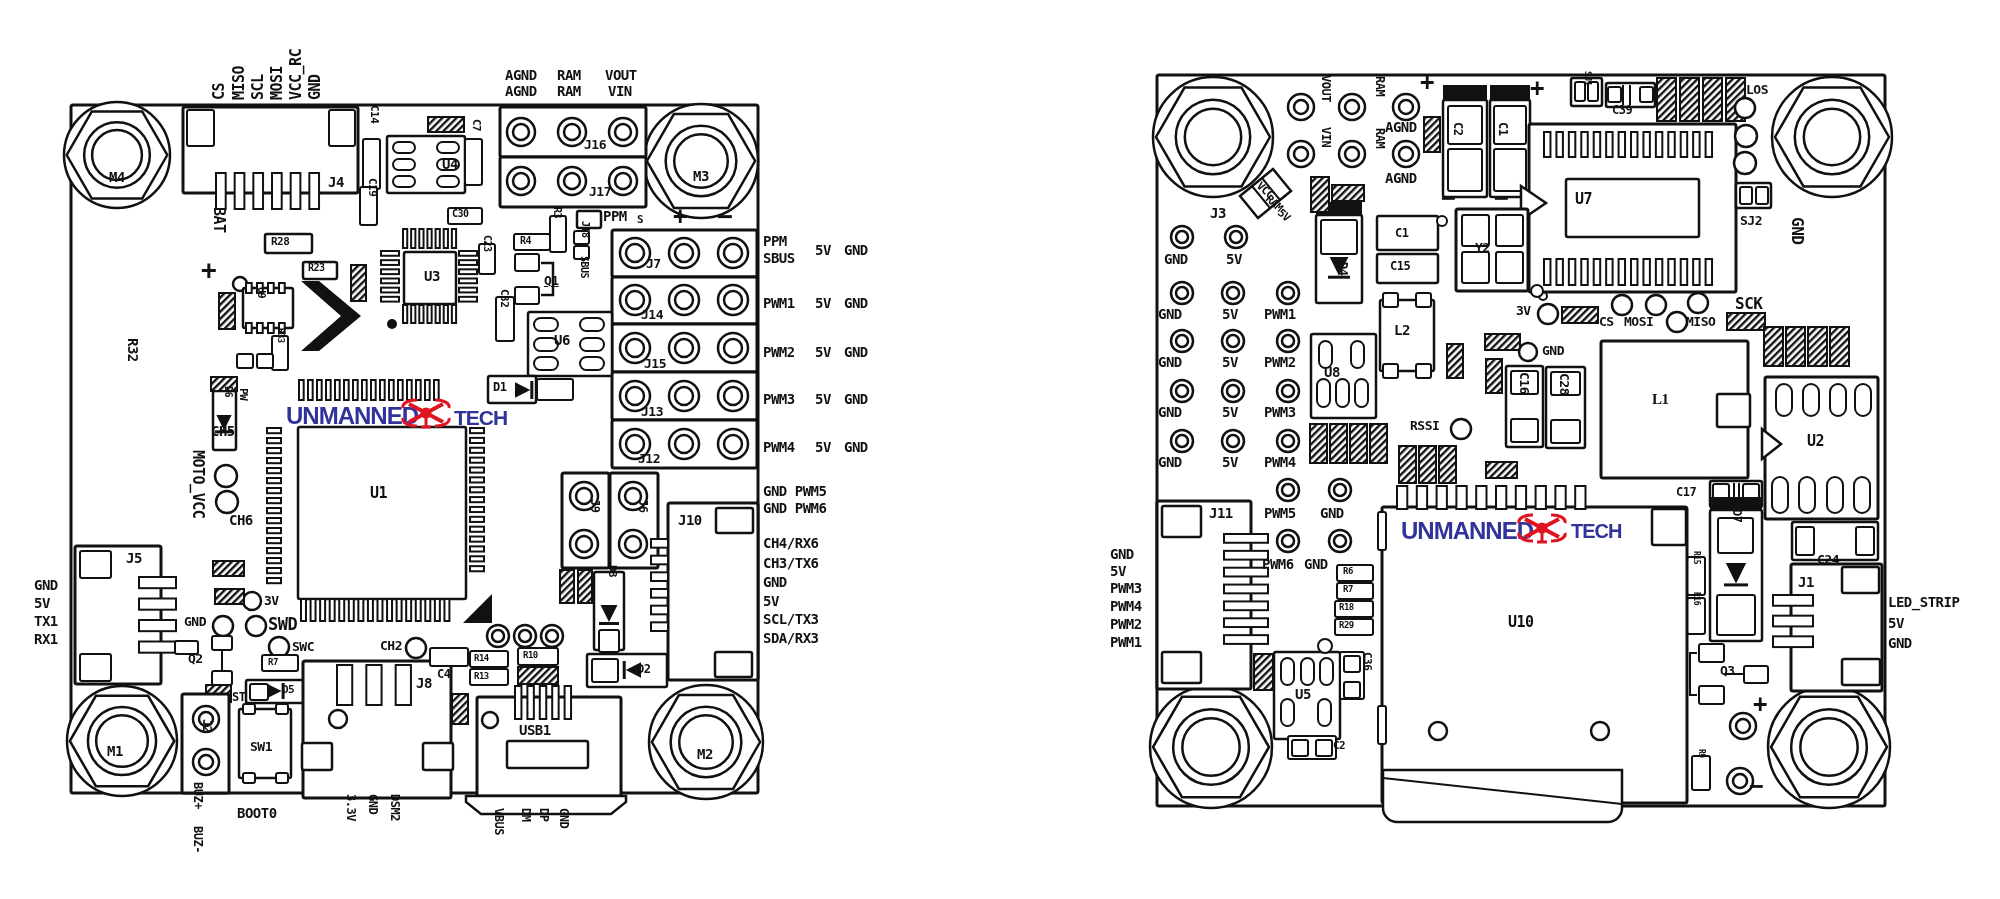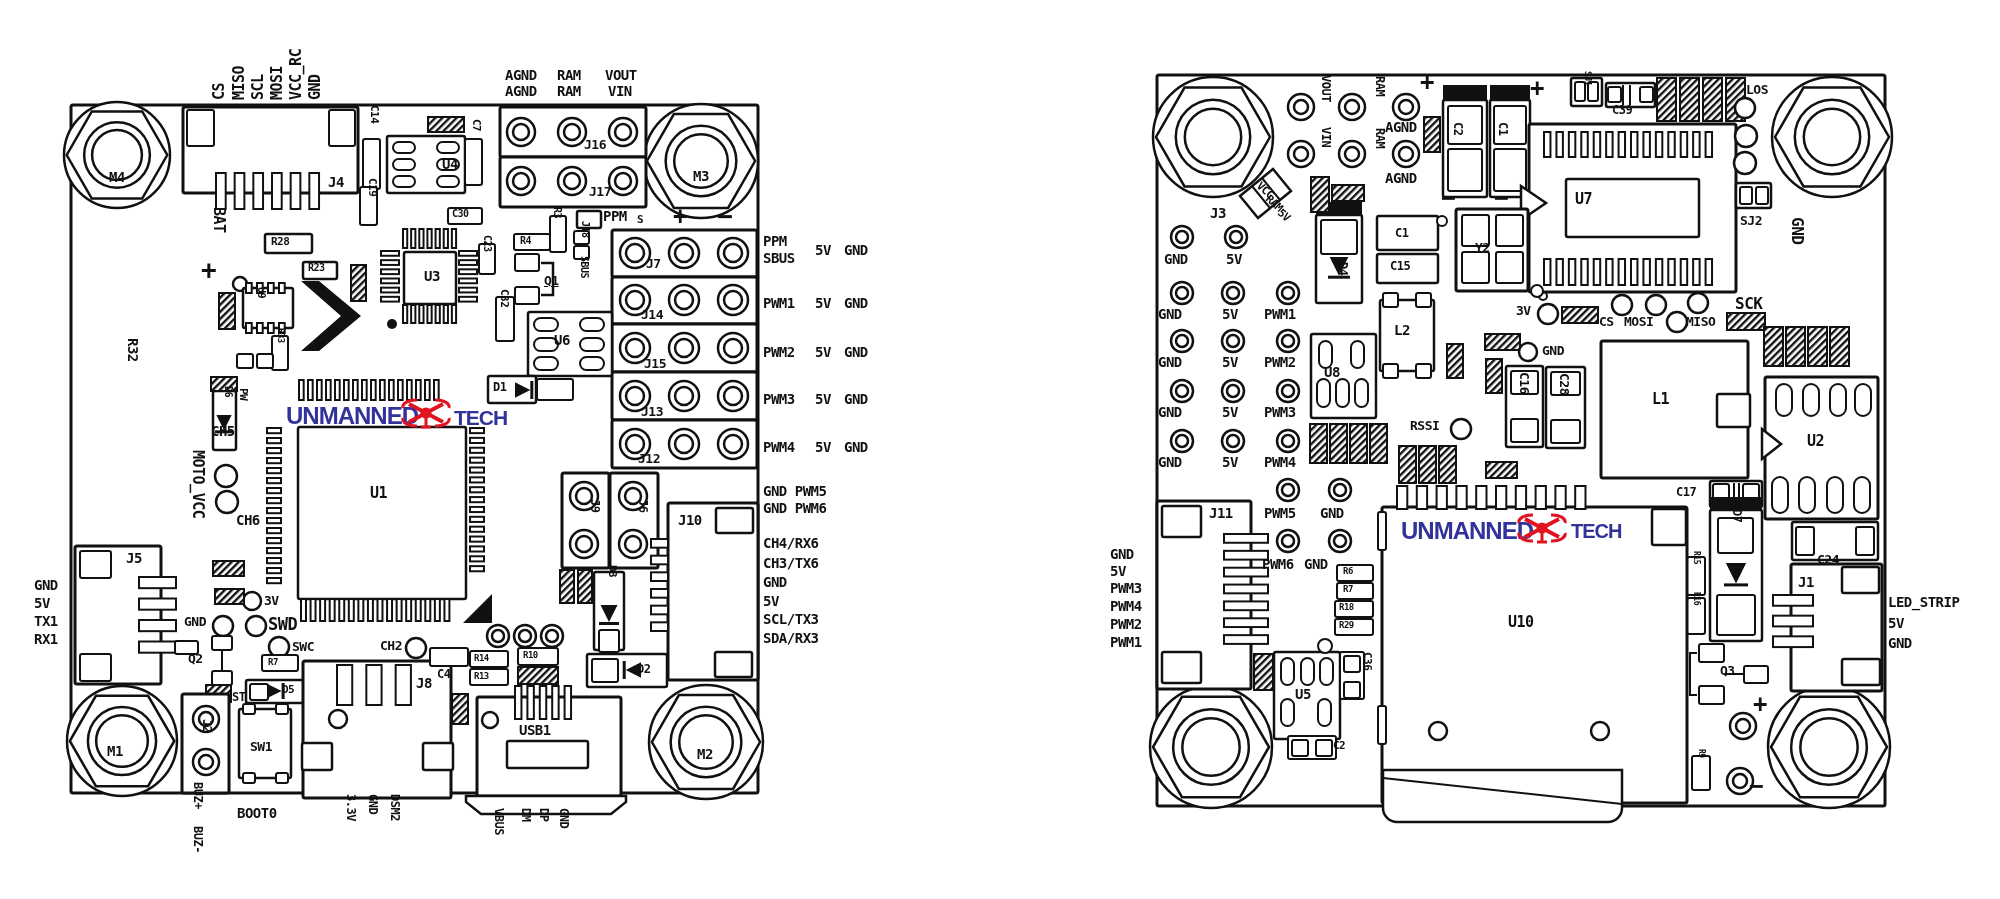--- a/index.html
+++ b/index.html
@@ -703,21 +703,21 @@
       <span class="lbl" style="left: 544px; top: 274px; font-size: 13px; text-decoration: underline;">Q1</span>
       <span class="lbl" style="left: 510px; top: 300px; font-size: 11px; transform: rotate(90deg) translateX(-11px);">C32</span>
       <span class="lbl" style="left: 554px; top: 333px; font-size: 14px;">U6</span>
       <span class="lbl" style="left: 590px; top: 231px; font-size: 10px; transform: rotate(90deg) translateX(-10px);">J18</span>
       <span class="lbl" style="left: 589px; top: 266px; font-size: 10px; transform: rotate(90deg) translateX(-10px);">SBUS</span>
       <span class="lbl" style="left: 493px; top: 381px; font-size: 12px;">D1</span>
       <span class="lbl" style="left: 370px; top: 486px; font-size: 15px;">U1</span>
       <span class="lbl" style="left: 249px; top: 399px; font-size: 11px; transform: rotate(90deg) translateX(-11px);">PW</span>
       <span class="lbl" style="left: 233px; top: 396px; font-size: 10px; transform: rotate(90deg) translateX(-10px);">D6</span>
       <span class="lbl" style="left: 211px; top: 424px; font-size: 14px;">CH5</span>
-      <span class="lbl" style="left: 236px; top: 513px; font-size: 14px;">CH6</span>
+      <span class="lbl" style="left: 229px; top: 513px; font-size: 14px;">CH6</span>
       <span class="lbl" style="left: 205px; top: 465px; font-size: 15px; transform: rotate(90deg) translateX(-15px);">MOTO_VCC</span>
       <span class="lbl" style="left: 126px; top: 551px; font-size: 14px;">J5</span>
       <span class="lbl" style="left: 34px; top: 578px; font-size: 14px;">GND</span>
       <span class="lbl" style="left: 34px; top: 596px; font-size: 14px;">5V</span>
       <span class="lbl" style="left: 34px; top: 614px; font-size: 14px;">TX1</span>
       <span class="lbl" style="left: 34px; top: 632px; font-size: 14px;">RX1</span>
       <span class="lbl" style="left: 184px; top: 615px; font-size: 13px;">GND</span>
       <span class="lbl" style="left: 264px; top: 594px; font-size: 13px;">3V</span>
       <span class="lbl" style="left: 268px; top: 616px; font-size: 17px;">SWD</span>
       <span class="lbl" style="left: 292px; top: 640px; font-size: 13px;">SWC</span>
@@ -804,21 +804,21 @@
       <span class="lbl" style="left: 1599px; top: 315px; font-size: 13px;">CS</span>
       <span class="lbl" style="left: 1624px; top: 315px; font-size: 13px;">MOSI</span>
       <span class="lbl" style="left: 1686px; top: 315px; font-size: 13px;">MISO</span>
       <span class="lbl" style="left: 1700px; top: 296px; font-size: 16px; margin-left: 35px;">SCK</span>
       <span class="lbl" style="left: 1542px; top: 344px; font-size: 13px;">GND</span>
       <span class="lbl" style="left: 1410px; top: 419px; font-size: 13px;">RSSI</span>
       <span class="lbl" style="left: 1394px; top: 323px; font-size: 14px;">L2</span>
       <span class="lbl" style="left: 1324px; top: 365px; font-size: 14px;">U8</span>
       <span class="lbl" style="left: 1531px; top: 385px; font-size: 13px; transform: rotate(90deg) translateX(-13px);">C16</span>
       <span class="lbl" style="left: 1571px; top: 386px; font-size: 13px; transform: rotate(90deg) translateX(-13px);">C28</span>
-      <span class="lbl" style="left: 1652px; top: 392px; font-size: 15px;">L1</span>
+      <span class="lbl" style="left: 1652px; top: 392px; font-size: 15px; font-family: Liberation Serif, serif;">L1</span>
       <span class="lbl" style="left: 1807px; top: 434px; font-size: 15px;">U2</span>
       <span class="lbl" style="left: 1676px; top: 486px; font-size: 12px;">C17</span>
       <span class="lbl" style="left: 1817px; top: 529px; font-size: 13px; margin-top: 24px;">C24</span>
       <span class="lbl" style="left: 1743px; top: 521px; font-size: 12px; transform: rotate(90deg) translateX(-12px);">D7</span>
       <span class="lbl" style="left: 1700px; top: 559px; font-size: 8px; transform: rotate(90deg) translateX(-8px);">R15</span>
       <span class="lbl" style="left: 1700px; top: 600px; font-size: 8px; transform: rotate(90deg) translateX(-8px);">R16</span>
       <span class="lbl" style="left: 1798px; top: 575px; font-size: 14px;">J1</span>
       <span class="lbl" style="left: 1888px; top: 595px; font-size: 14px;">LED_STRIP</span>
       <span class="lbl" style="left: 1888px; top: 616px; font-size: 14px;">5V</span>
       <span class="lbl" style="left: 1888px; top: 636px; font-size: 14px;">GND</span>

